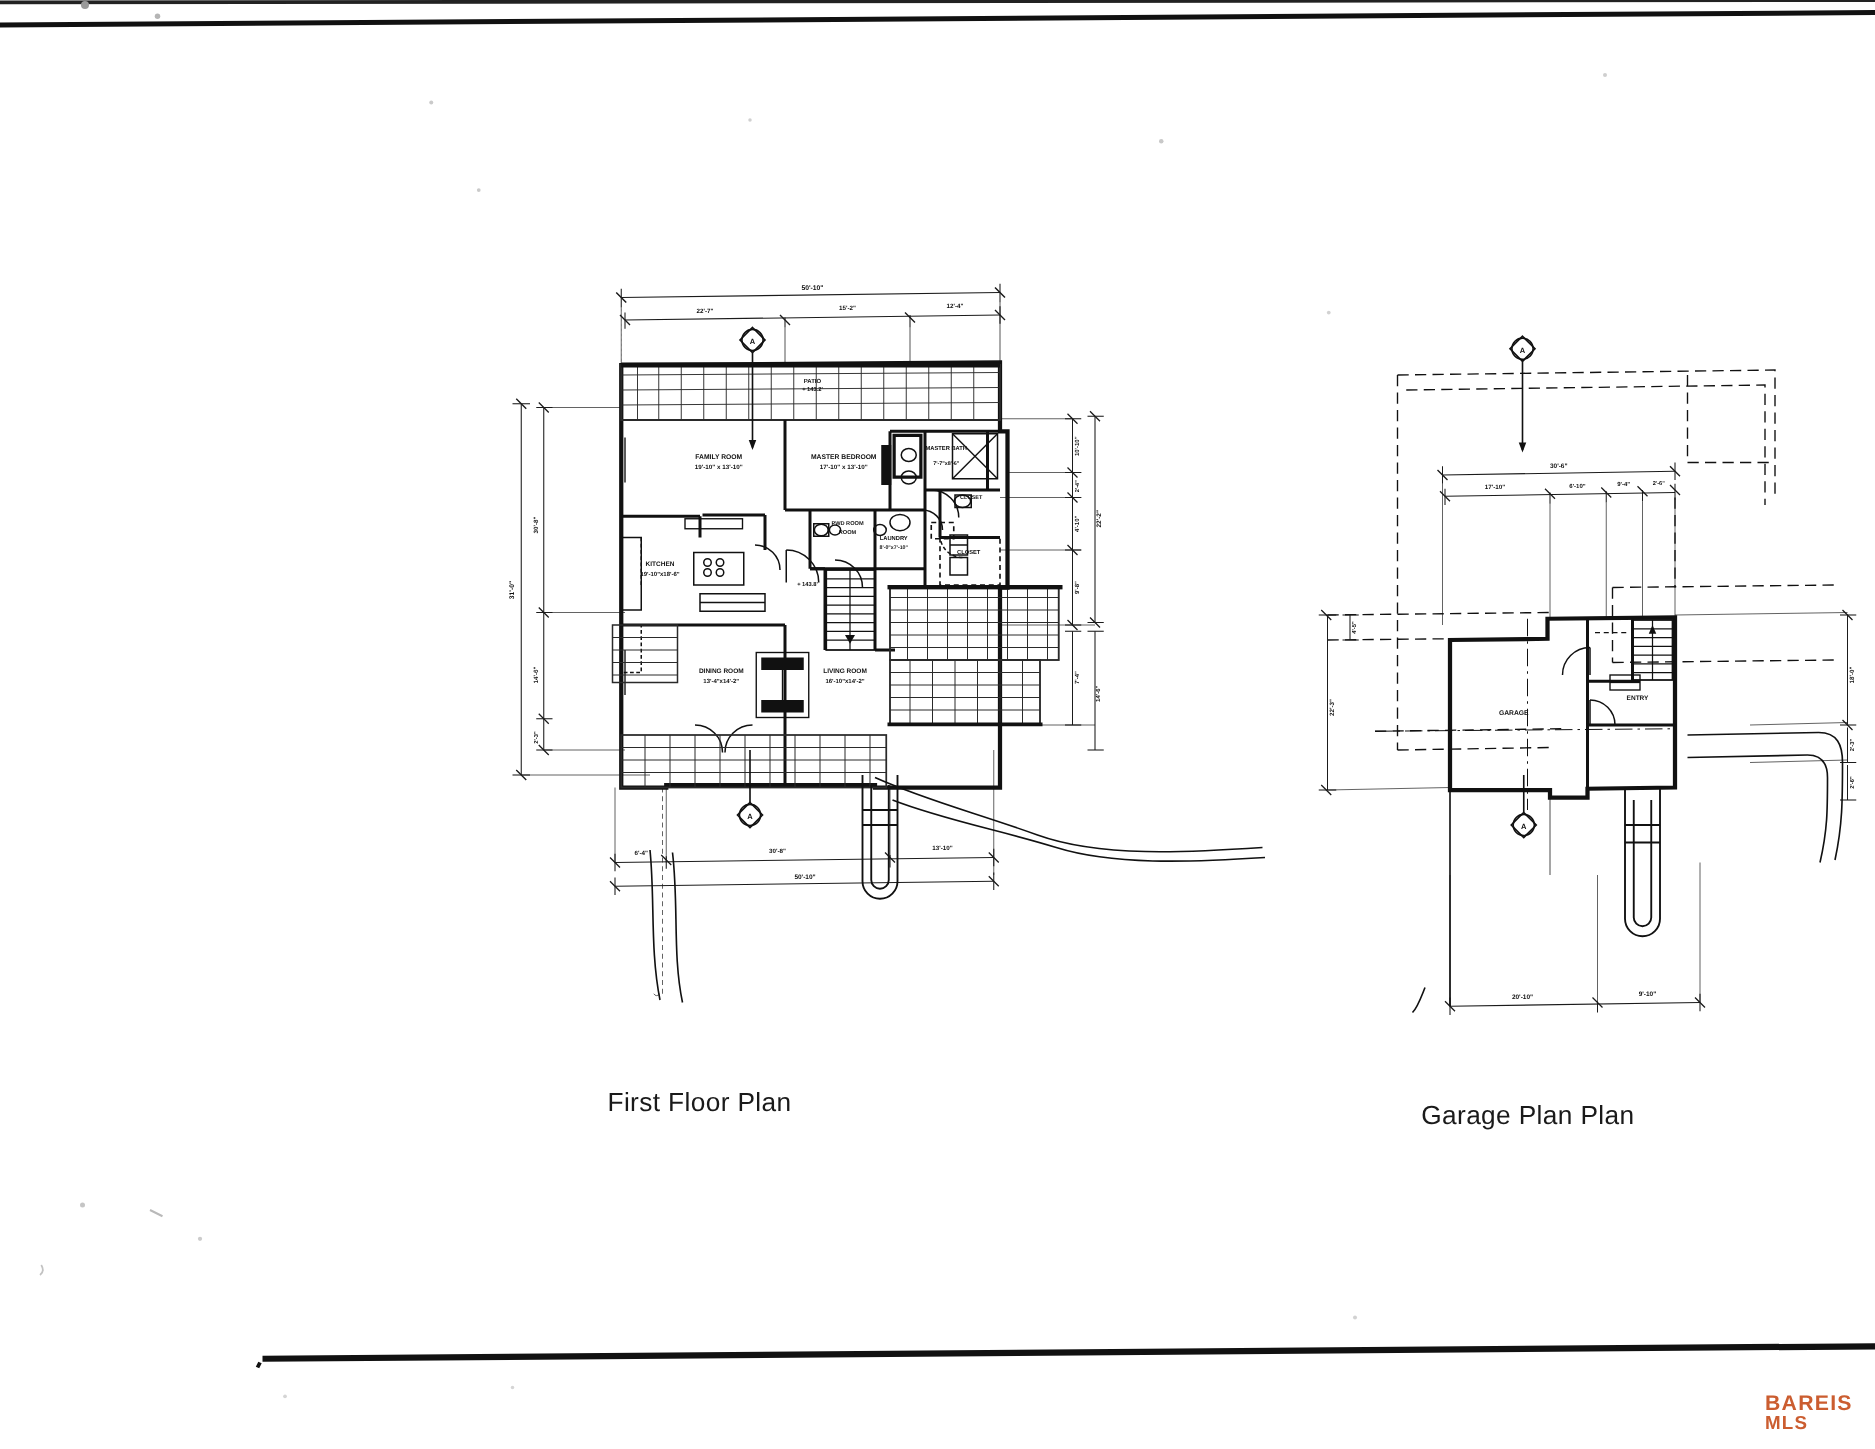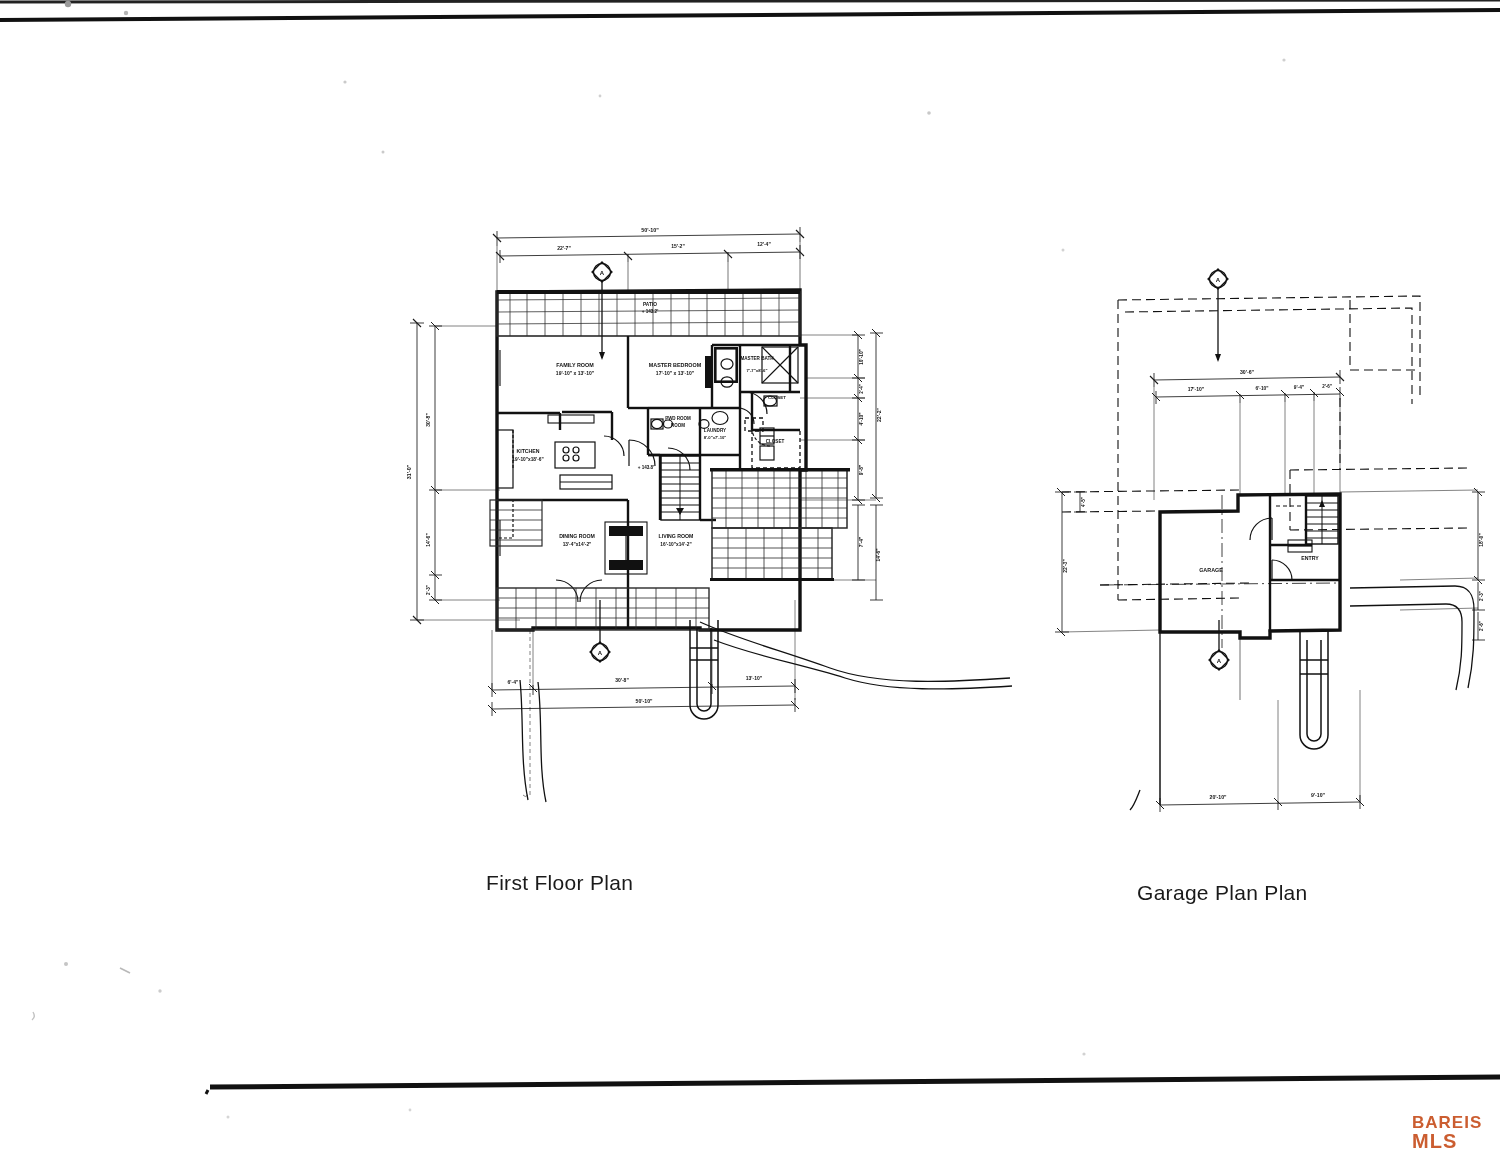--- a/index.html
+++ b/index.html
@@ -15,21 +15,21 @@
   }
   #title-first{left:486px;top:871px;}
   #title-garage{left:1137px;top:881px;}
   .wm{
     position:absolute;right:10px;bottom:8px;width:78px;height:42px;
     font-family:"Liberation Sans", sans-serif;font-weight:bold;
     color:#c2410c;line-height:1;opacity:.85;
     letter-spacing:1px;
   }
   .wm .l1{font-size:17px;display:block;padding-top:5px;}
-  .wm .l2{font-size:20px;display:block;}
+  .wm .l2{font-size:15px;display:block;}
 </style>
 </head>
 <body>
 
 <svg id="sheet" viewBox="0 0 1500 1159" width="1500" height="1159" xmlns="http://www.w3.org/2000/svg" shape-rendering="geometricPrecision">
 
   <rect x="0" y="0" width="1500" height="1159" fill="#ffffff"></rect>
 
   <g>
     <path d="M0,20 L1500,10" stroke="#111" stroke-width="4" fill="none"></path>

